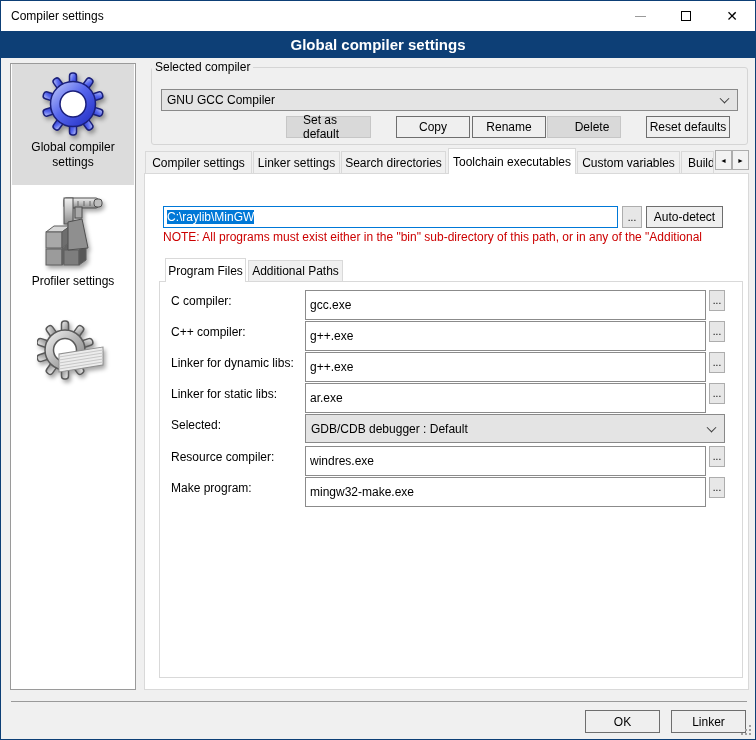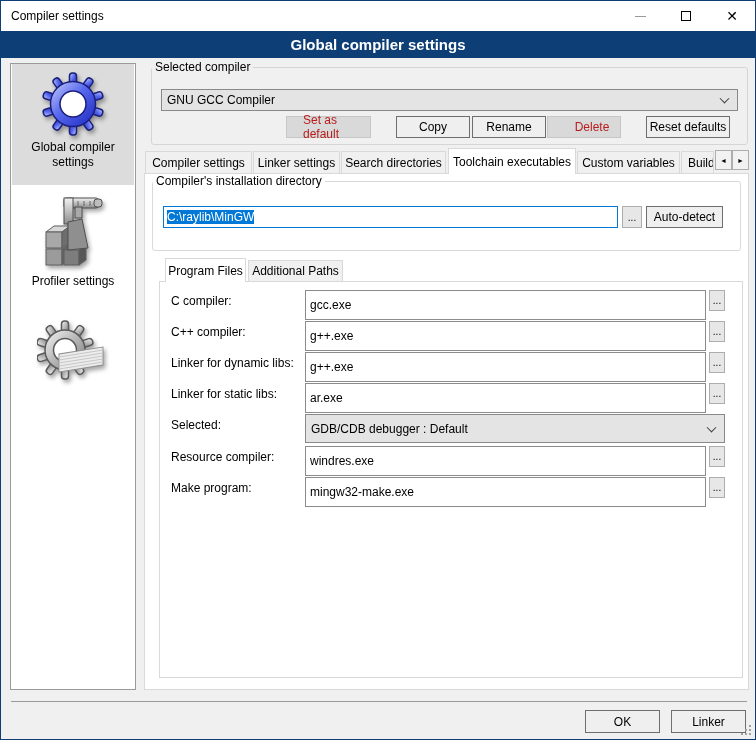--- a/index.html
+++ b/index.html
@@ -31,21 +31,21 @@
   .groupbox { position:absolute; border:1px solid #d5d5d5; border-radius:3px; }
   .gb-label { position:absolute; top:-8px; left:0; padding:0 3px; font-size:12px; }
 
   
   .combo { background:#e4e4e4; border:1px solid #898989; display:flex; align-items:center; padding:0 24px 0 5px; position:relative; cursor:default; }
   .combo .chev { position:absolute; right:9px; top:50%; width:7px; height:7px; border-right:1.3px solid #3c3c3c; border-bottom:1.3px solid #3c3c3c; transform:translateY(-70%) rotate(45deg); }
 
   
   .btn { position:absolute; height:22px; background:#efefef; border:1px solid #6e6e6e; font-family:"Liberation Sans",sans-serif;
          font-size:12px; display:flex; align-items:center; justify-content:center; cursor:default; }
-  .btn.disabled { background:#d9d9d9; border-color:#c6c6c6; color:#b91c1c;padding-left:16px; }
+  .btn.disabled { background:#d9d9d9; border-color:#c6c6c6; color:#000000;padding-left:16px; }
   .mini-btn { height:21px; width:16px; background:#e7e7e7; border:1px solid #adadad; font-size:10px; line-height:8px;
               display:flex; align-items:flex-end; justify-content:center; padding-bottom:5px; cursor:default; position:absolute; }
 
   
   .xtab { position:absolute; height:22px; top:150px; background:#f0f0f0; border:1px solid #d9d9d9; border-bottom:none;
           display:flex; align-items:center; justify-content:center; font-size:12px; white-space:nowrap; overflow:hidden; cursor:default; }
   .xtab.active { top:147px; height:26px; background:#fff; z-index:3; }
   .tab-scroll { position:absolute; top:149px; width:17px; height:20px; background:#f2f2f2; border:1px solid #adadad;
                 display:flex; align-items:center; justify-content:center; font-size:7px; color:#000; z-index:3; cursor:default; }
 
@@ -218,28 +218,26 @@
   <div class="xtab" style="left:680px; width:33px; justify-content:flex-start; padding-left:6px;">Build options</div>
   <div class="tab-scroll" style="left:714px;">
       <span>◄</span>
     </div>
   <div class="tab-scroll" style="left:731px;">
       <span>►</span>
     </div>
 
   <div class="page"></div>
 
-  <div class="groupbox" style="left:151px; top:180px; width:589px; height:70px; z-index:3; border-color:#d9d9d9;">
-    <span class="gb-label" style="background:#fff;">Compiler's installation directory</span>
-  </div>
   <div class="pathbox">
     <span class="sel-text">C:\raylib\MinGW</span>
   </div>
   <div class="mini-btn" style="left:621px; top:205px; width:20px; height:22px; z-index:4;">...</div>
   <div class="btn" style="left:645px; top:205px; width:77px; height:22px; z-index:4;">Auto-detect</div>
+  <div class="note">NOTE: All programs must exist either in the "bin" sub-directory of this path, or in any of the "Additional</div>
 
   <div class="itab active" style="left:164px; width:81px;">Program Files</div>
   <div class="itab" style="left:247px; width:95px;">Additional Paths</div>
   <div class="ipanel"></div>
 
   <span class="f-label" style="top:293px;">C compiler:</span>
   <input class="f-input" style="top: 289px;" value="gcc.exe">
   <div class="mini-btn f-mini" style="top:289px;">...</div>
 
   <span class="f-label" style="top:324px;">C++ compiler:</span>

